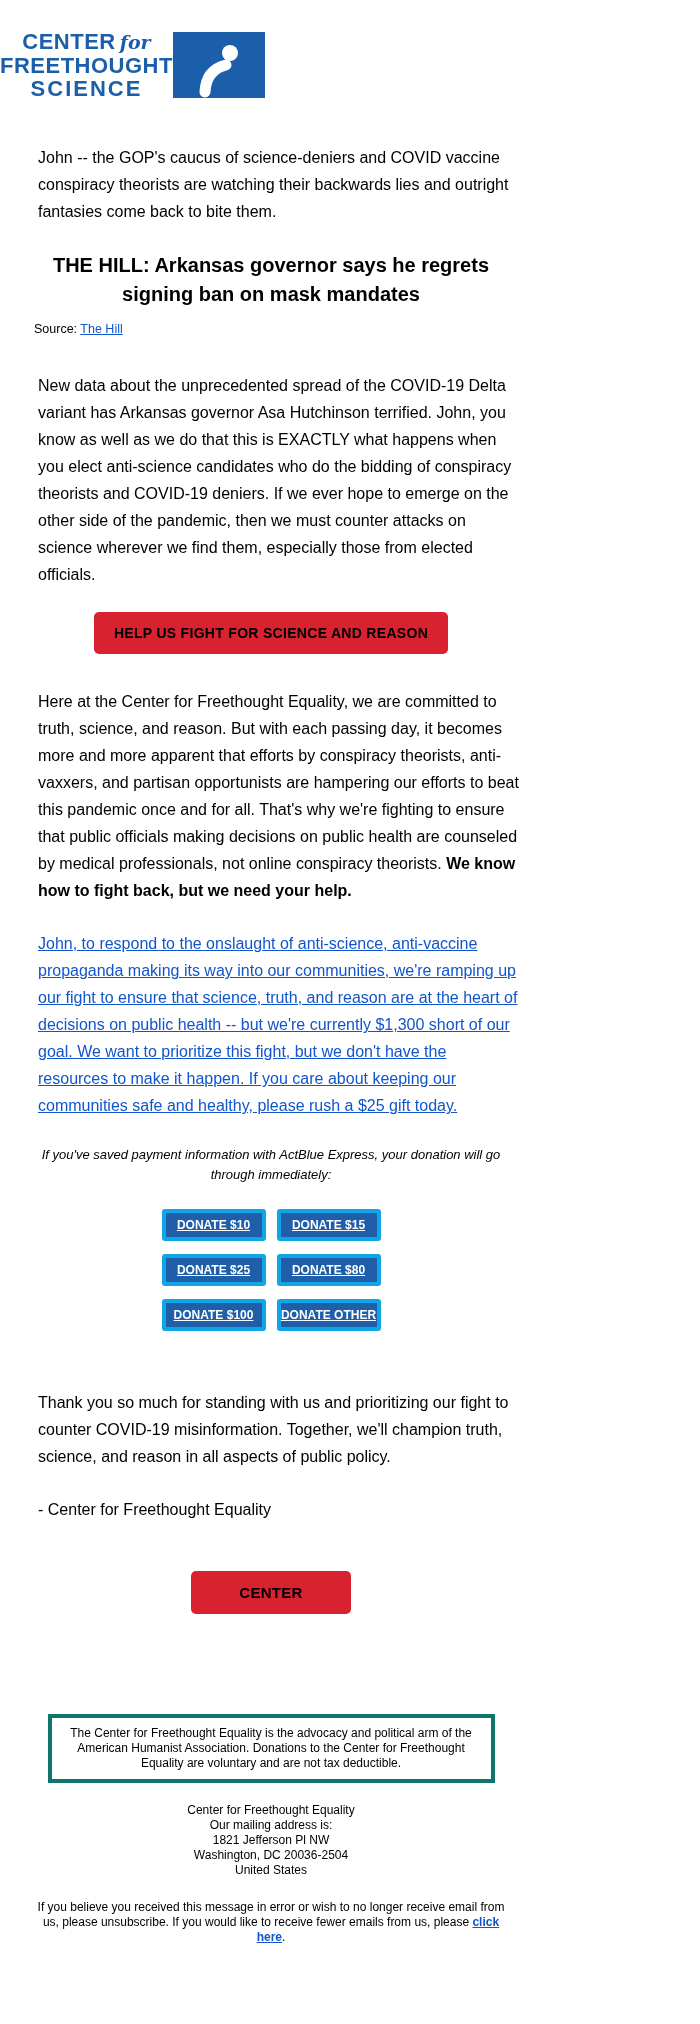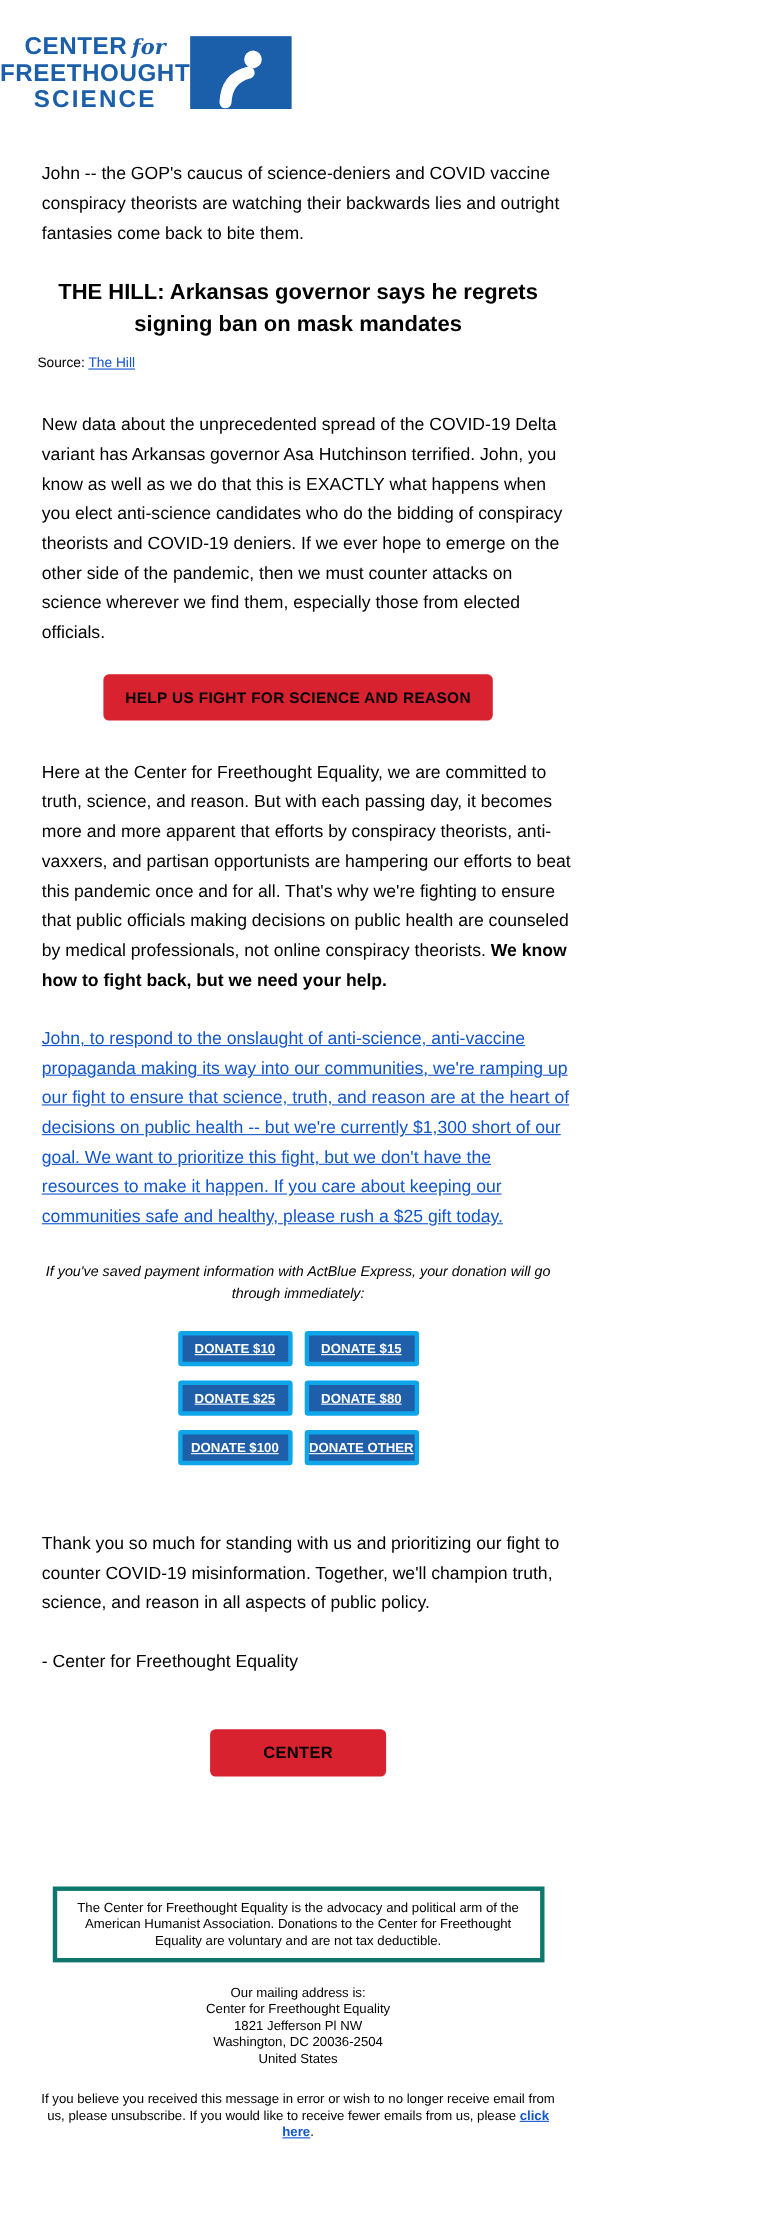--- a/index.html
+++ b/index.html
@@ -238,22 +238,22 @@
 
   <div class="donate-cta-row">
     <span class="red-btn donate-main">CENTER</span>
   </div>
 
   <div class="disclaimer-box">
     <span>The Center for Freethought Equality is the advocacy and political arm of the American Humanist Association. Donations to the Center for Freethought Equality are voluntary and are not tax deductible.</span>
   </div>
 
   <div class="address">
+    <div>Center for Freethought Equality</div>
     <div>Our mailing address is:</div>
-    <div>Center for Freethought Equality</div>
     <div>1821 Jefferson Pl NW</div>
     <div>Washington, DC 20036-2504</div>
     <div>United States</div>
   </div>
 
   <div class="footer-note">
     <span>If you believe you received this message in error or wish to no longer receive email from us, please unsubscribe. If you would like to receive fewer emails from us, please </span><a>click here</a><span>.</span>
   </div>
 
 </div>

